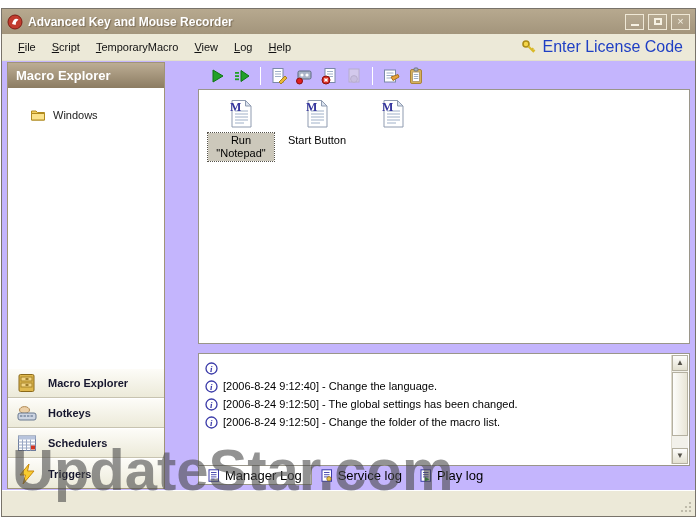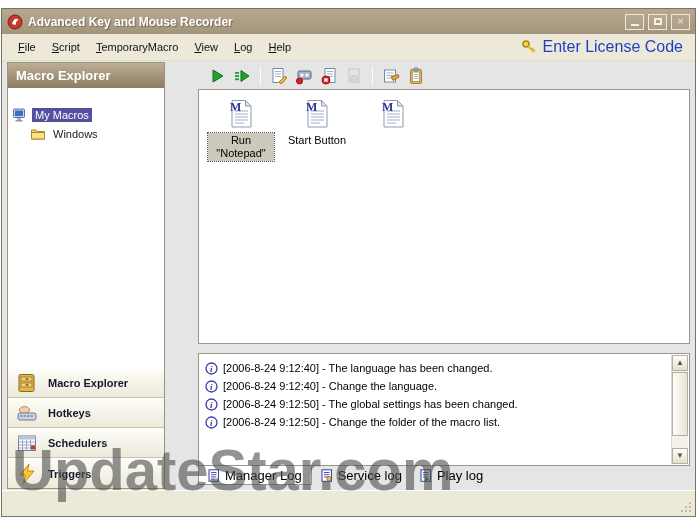--- a/index.html
+++ b/index.html
@@ -1,21 +1,21 @@
 <!DOCTYPE html>
 <html><head>
 <meta charset="utf-8">
 <style>
   * { margin:0; padding:0; box-sizing:border-box; }
   html,body { width:698px; height:524px; background:#fff; overflow:hidden;
               font-family:"Liberation Sans", sans-serif; }
   body { position:relative; }
 
   .window { position:absolute; left:1px; top:8px; width:695px; height:509px;
-            background:#e5e5e5; border:1px solid #78736a; }
+            background:#c4b5fd; border:1px solid #78736a; }
 
   
   .titlebar { position:absolute; left:0; top:0; right:0; height:25px;
               background:linear-gradient(#b7a98f,#a3957c);
               display:flex; align-items:center; padding:0 5px; }
   .title-text { color:#fff; font-weight:bold; font-size:12px; margin-left:5px;
                 text-shadow:1px 1px 1px rgba(60,45,25,.45); }
   .win-controls { margin-left:auto; display:flex; gap:4px; }
   .winbtn { width:19px; height:16px; border:1px solid #efe8d6; color:#f6f1e3;
             font-size:11px; line-height:13px; text-align:center; cursor:pointer;
@@ -151,31 +151,20 @@
         </svg>
       </span>
       <span>Enter License Code</span>
     </span>
   </div>
 
   <div class="sidebar">
     <div class="sidebar-header">Macro Explorer</div>
 
     <div class="tree">
-      <div class="tree-item selected">
-        <span>
-          <svg width="16" height="16" viewBox="0 0 16 16">
-            <rect x="1.5" y="2" width="11" height="8.5" rx="1" fill="#c9d4e8" stroke="#58709a"></rect>
-            <rect x="3" y="3.5" width="8" height="5.5" fill="#3c6ccc"></rect>
-            <rect x="5" y="11" width="4" height="2" fill="#aab4c8"></rect>
-            <rect x="3.5" y="13" width="7" height="1.5" fill="#8a96ac"></rect>
-          </svg>
-        </span>
-        <span class="tree-label">My Macros</span>
-      </div>
       <div class="tree-item child">
         <span>
           <svg width="16" height="16" viewBox="0 0 16 16">
             <path d="M1.5 4 l4.5 0 1.5 1.5 7 0 0 7.5 -13 0 z" fill="#f4cf5c" stroke="#b08a1e"></path>
             <path d="M1.5 6.5 l13 0 0 6.5 -13 0 z" fill="#fbe28a" stroke="#b08a1e"></path>
           </svg>
         </span>
         <span class="tree-label">Windows</span>
       </div>
     </div>
@@ -329,21 +318,20 @@
   </div>
 
   <div class="log-panel">
     <div class="log-entry">
       <span>
         <svg width="13" height="13" viewBox="0 0 13 13">
             <circle cx="6.5" cy="6.5" r="5.5" fill="#fff" stroke="#3a3aa8" stroke-width="1.3"></circle>
             <text x="5" y="9.6" font-family="Liberation Serif, serif" font-style="italic" font-weight="bold" font-size="9" fill="#3a3aa8">i</text>
           </svg>
       </span>
-      <span>[2006-8-24 9:12:40] -  The language has been changed.</span>
     </div>
     <div class="log-entry">
       <span>
         <svg width="13" height="13" viewBox="0 0 13 13">
             <circle cx="6.5" cy="6.5" r="5.5" fill="#fff" stroke="#3a3aa8" stroke-width="1.3"></circle>
             <text x="5" y="9.6" font-family="Liberation Serif, serif" font-style="italic" font-weight="bold" font-size="9" fill="#3a3aa8">i</text>
           </svg>
       </span>
       <span>[2006-8-24 9:12:40] -  Change the language.</span>
     </div>

